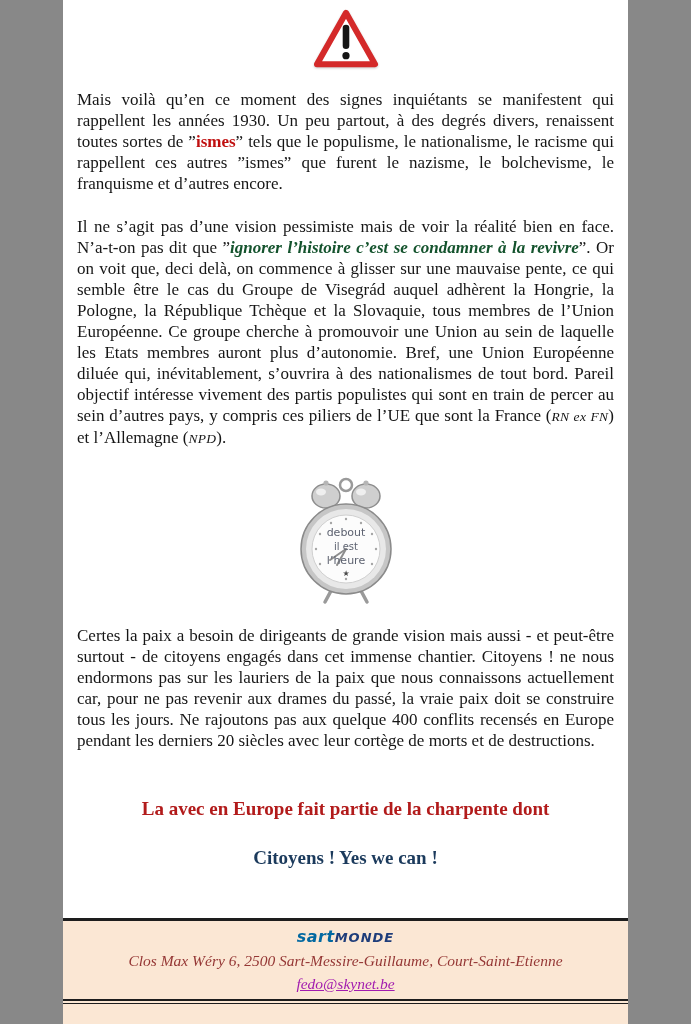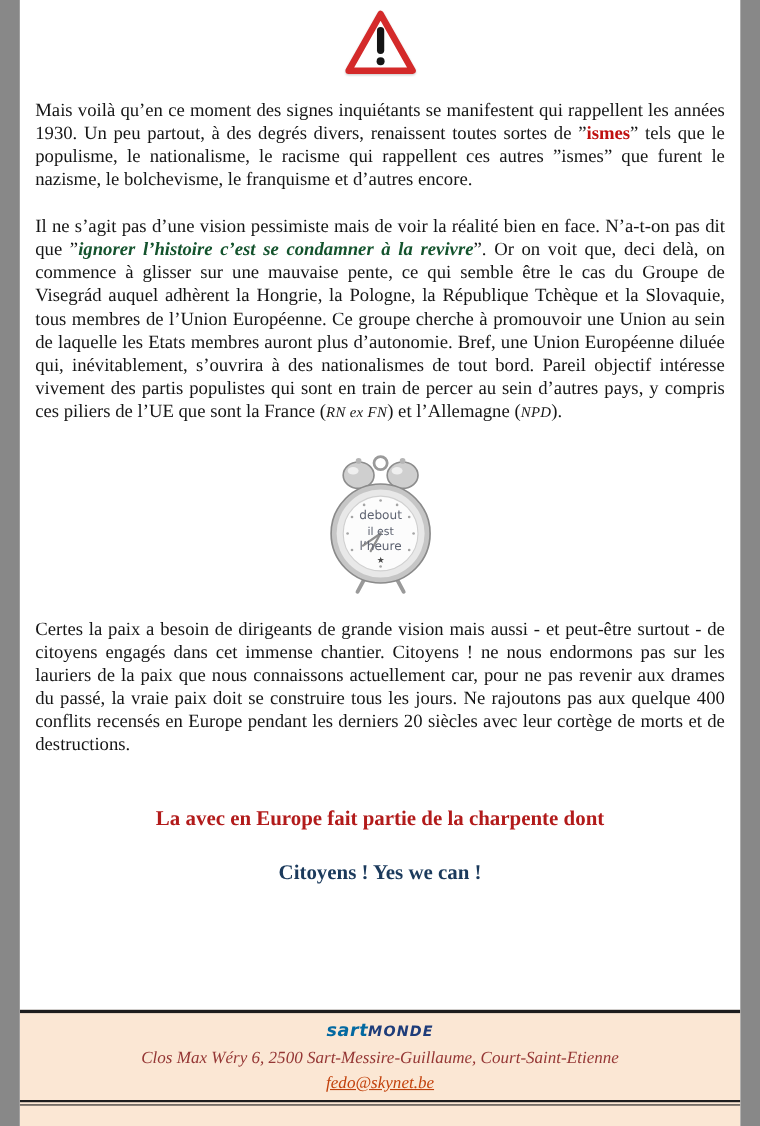--- a/index.html
+++ b/index.html
@@ -1,18 +1,18 @@
 <!DOCTYPE html>
 <html><head>
 <meta charset="utf-8">
 <style>
   html,body{margin:0;padding:0;background:#888;}
   .page{
     position:relative;
-    width:655px;height:1024px;
+    width:565px;height:1024px;
     margin:0 auto;
     background:#ffffff;
     font-family:"Liberation Serif", serif;
     color:#161616;
     overflow:hidden;
   }
   .content{padding:8px 14px 0;}
   .warning-wrap{width:66px;margin:0 auto 20px;}
   .warning-wrap svg{display:block;filter:drop-shadow(0 1px 1px #c9c9c9);}
   p.body-text{
@@ -46,21 +46,21 @@
     color:#953735;
     font-style:italic;
     font-size:15.5px;line-height:22px;
     display:flex;flex-direction:column;
   }
   .footer-logo{margin-top:5px;font-style:italic;font-weight:bold;font-family:"DejaVu Sans", sans-serif;}
   .logo-sart{color:#0369a1;font-size:16px;letter-spacing:.5px;}
   .logo-monde{color:#1f3d7a;font-size:13px;letter-spacing:1px;}
   .footer-line{margin-top:1px;}
   .footer-email-row{margin-top:1px;}
-  a.footer-email{color:#c2410c;font-style:italic;text-decoration:underline;cursor:pointer;}
+  a.footer-email{color:#a21caf;font-style:italic;text-decoration:underline;cursor:pointer;}
   .footer-bottom-rule{
     margin-top:4px;
     height:2px;
     border-top:2px solid #1d1d1d;
     border-bottom:1px solid #1d1d1d;
   }
 </style>
 </head>
 <body>
 

